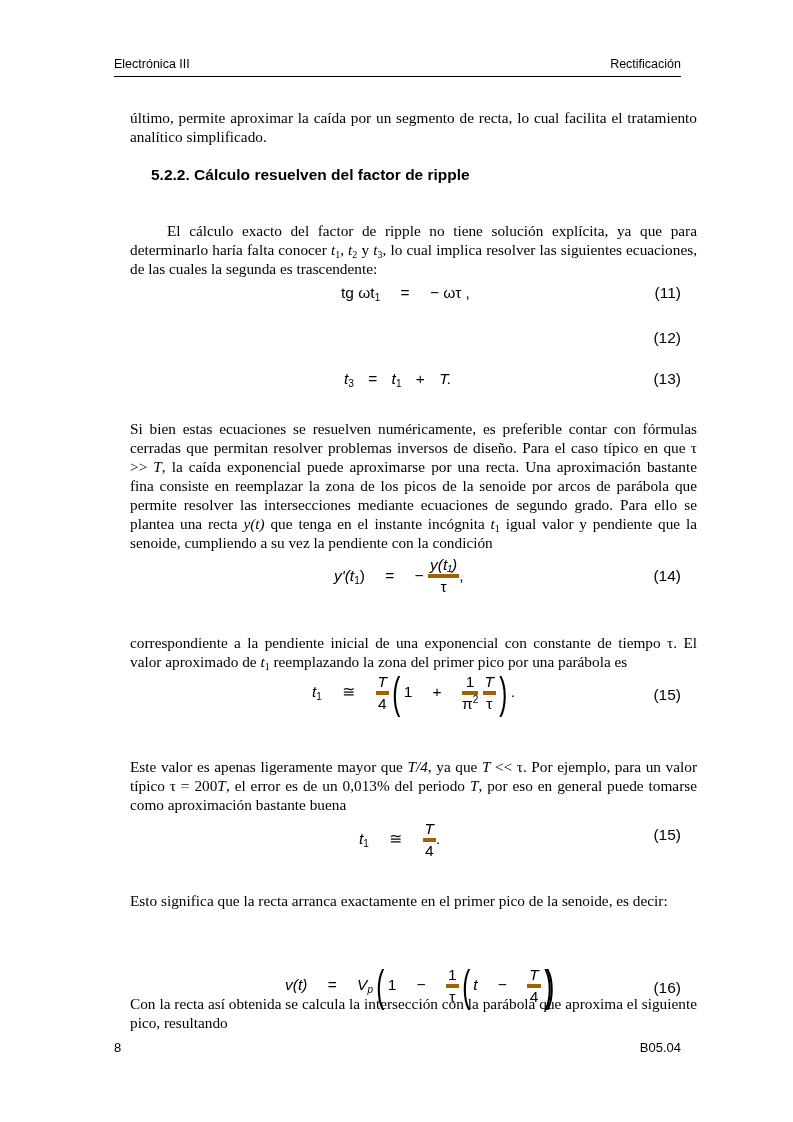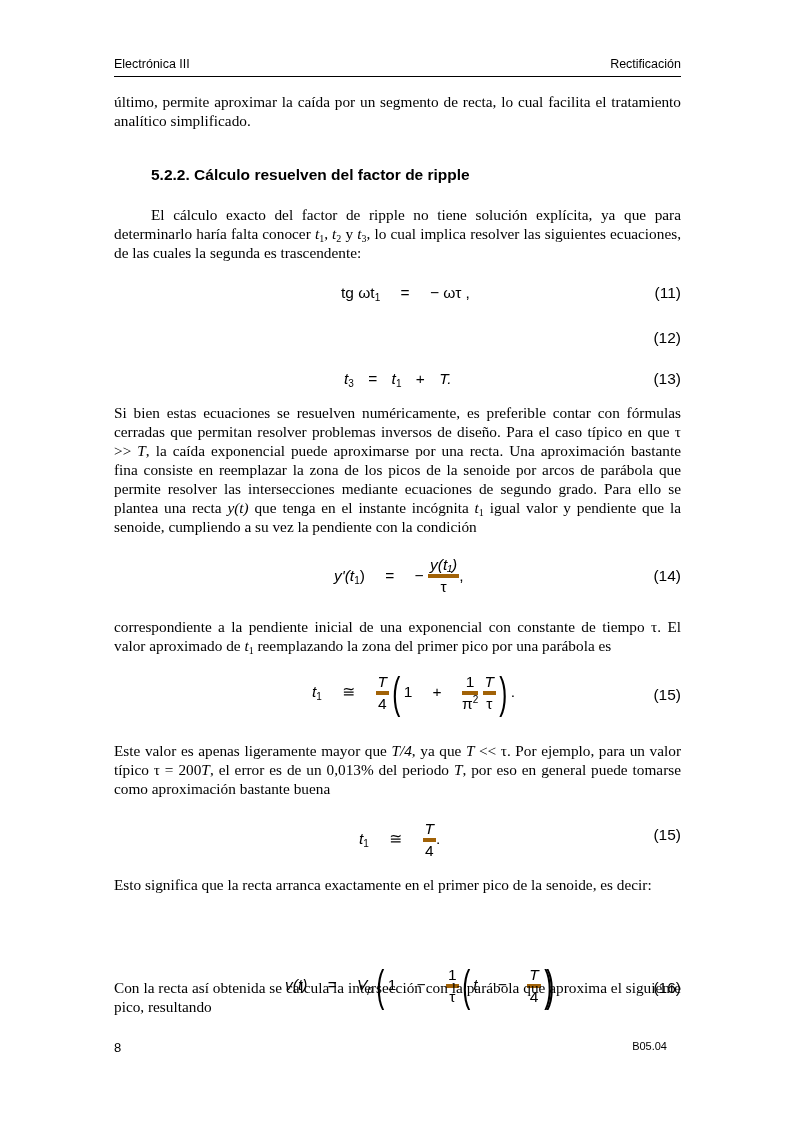--- a/index.html
+++ b/index.html
@@ -4,38 +4,38 @@
 <style>
   html, body { margin: 0; padding: 0; background: #ffffff; }
   body { width: 793px; height: 1122px; position: relative; overflow: hidden; color: #000; }
   .page { position: absolute; left: 0; top: 0; width: 684px; height: 1122px; }
   .hdr { position: absolute; top: 57px; left: 114px; width: 567px; height: 18px;
          font-family: "Liberation Sans", sans-serif; font-size: 12.5px; }
   .hdr .l { position: absolute; left: 0; top: 0; }
   .hdr .r { position: absolute; right: 0; top: 0; text-align: right; }
   .hrule { position: absolute; top: 76px; left: 114px; width: 567px; height: 0; border-top: 1px solid #000; }
   .body { font-family: "Liberation Serif", serif; font-size: 15.3px; line-height: 19px; }
-  .p { position: absolute; left: 114px; width: 567px; text-align: justify; margin: 0; }
+  .p { position: absolute; left: 114px; width: 567px; text-align: justify; margin: 16px; }
   .p .ind { display: inline-block; width: 37px; }
   .h { position: absolute; left: 151px; top: 165px; font-family: "Liberation Sans", sans-serif;
        font-weight: bold; font-size: 15.5px; }
   i, .it { font-style: italic; }
   sub { font-size: 10px; vertical-align: -3px; line-height: 0; }
   sup { font-size: 10px; vertical-align: 6px; line-height: 0; }
   .eq { position: absolute; left: 114px; width: 567px; height: 30px;
         font-family: Liberation Sans, sans-serif; font-size: 15.5px; }
   .eq .num { position: absolute; right: 0; }
   .eq .m { position: absolute; white-space: nowrap; }
   .frac { display: inline-block; vertical-align: middle; text-align: center; position: relative; }
   .frac .n { display: block; padding: 0 2px; border-bottom: 4px solid #a16207; line-height: 18px; }
   .frac .d { display: block; line-height: 18px; }
   .big { display: inline-block; font-size: 44px; line-height: 40px; vertical-align: middle; transform: scaleX(0.55); font-weight: 100; }
   .ftr { position: absolute; top: 1040px; left: 114px; width: 567px; font-family: "Liberation Sans", sans-serif; }
   .ftr .l { position: absolute; left: 0; font-size: 13px; }
-  .ftr .r { position: absolute; right: 14px; font-size: 11px; }
+  .ftr .r { position: absolute; right: 0; font-size: 13px; }
   .sp { display: inline-block; width: 16px; }
   .sp2 { display: inline-block; width: 10px; }
 </style>
 </head>
 <body>
 
 <div class="page">
 
   <div class="hdr">
     <span class="l">Electrónica III</span>

